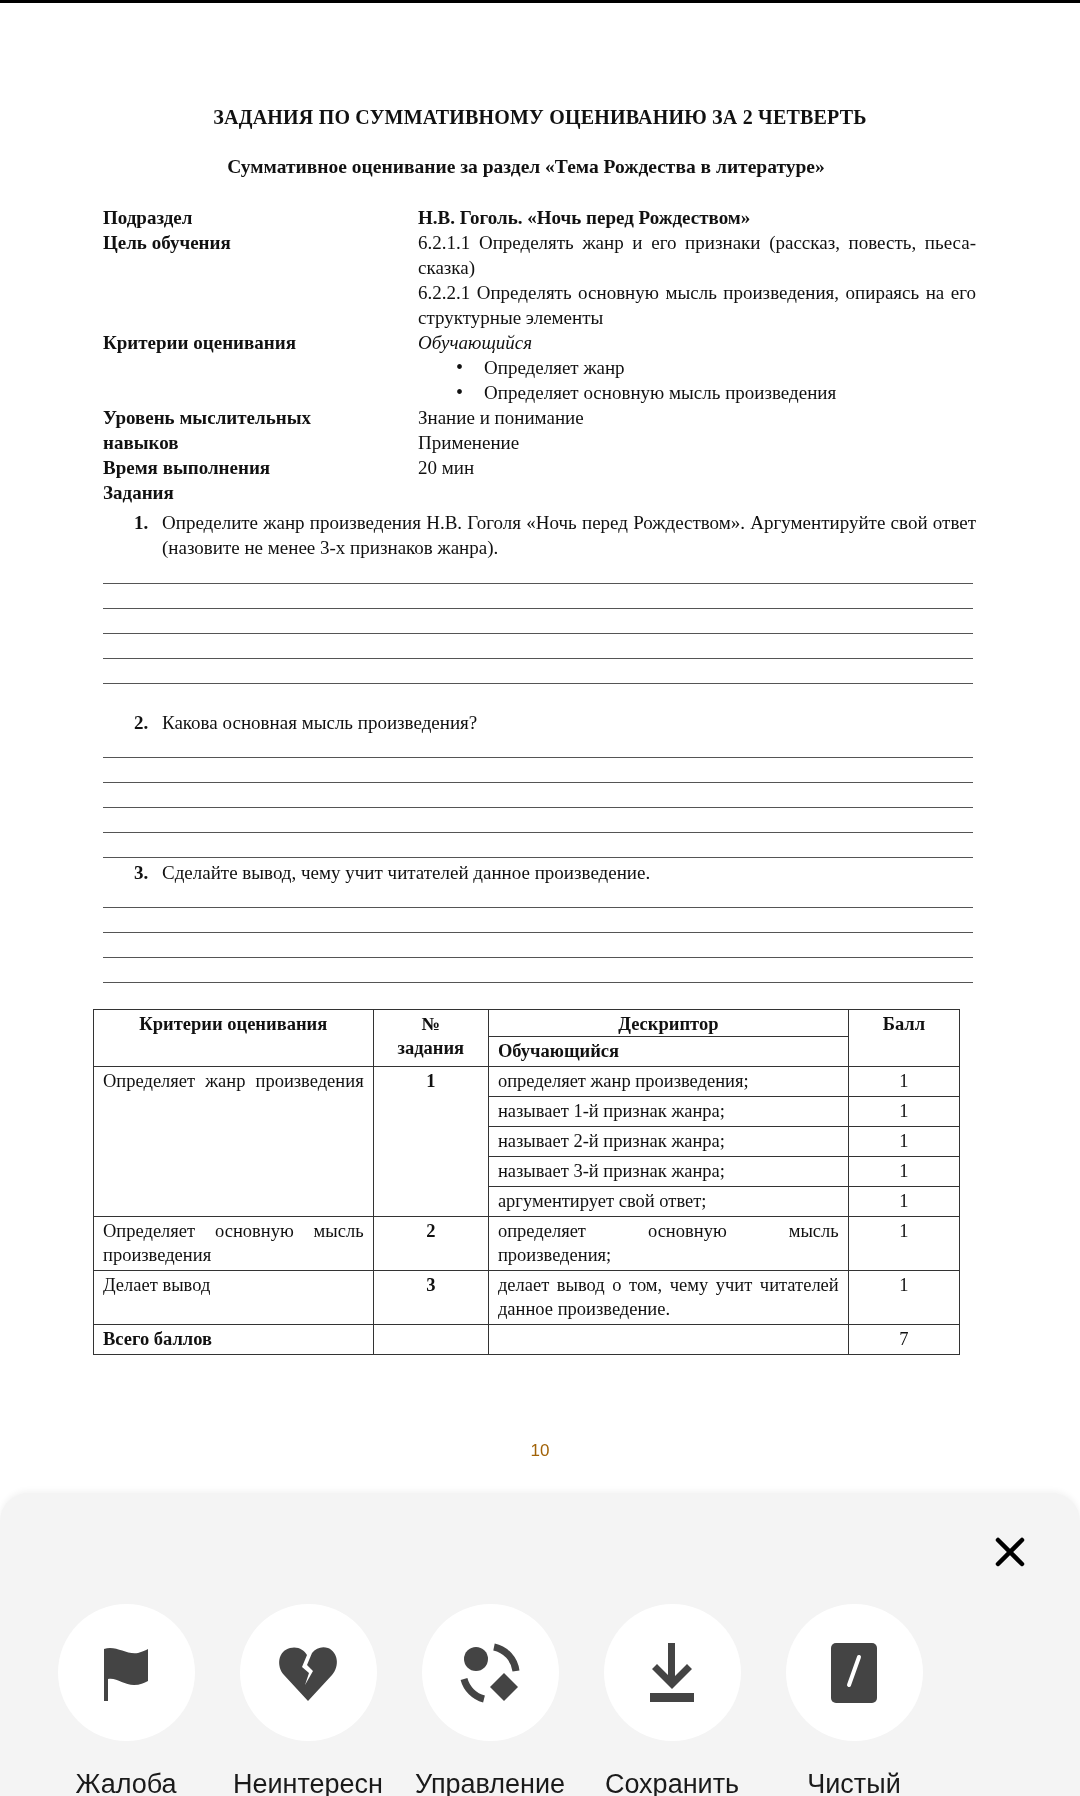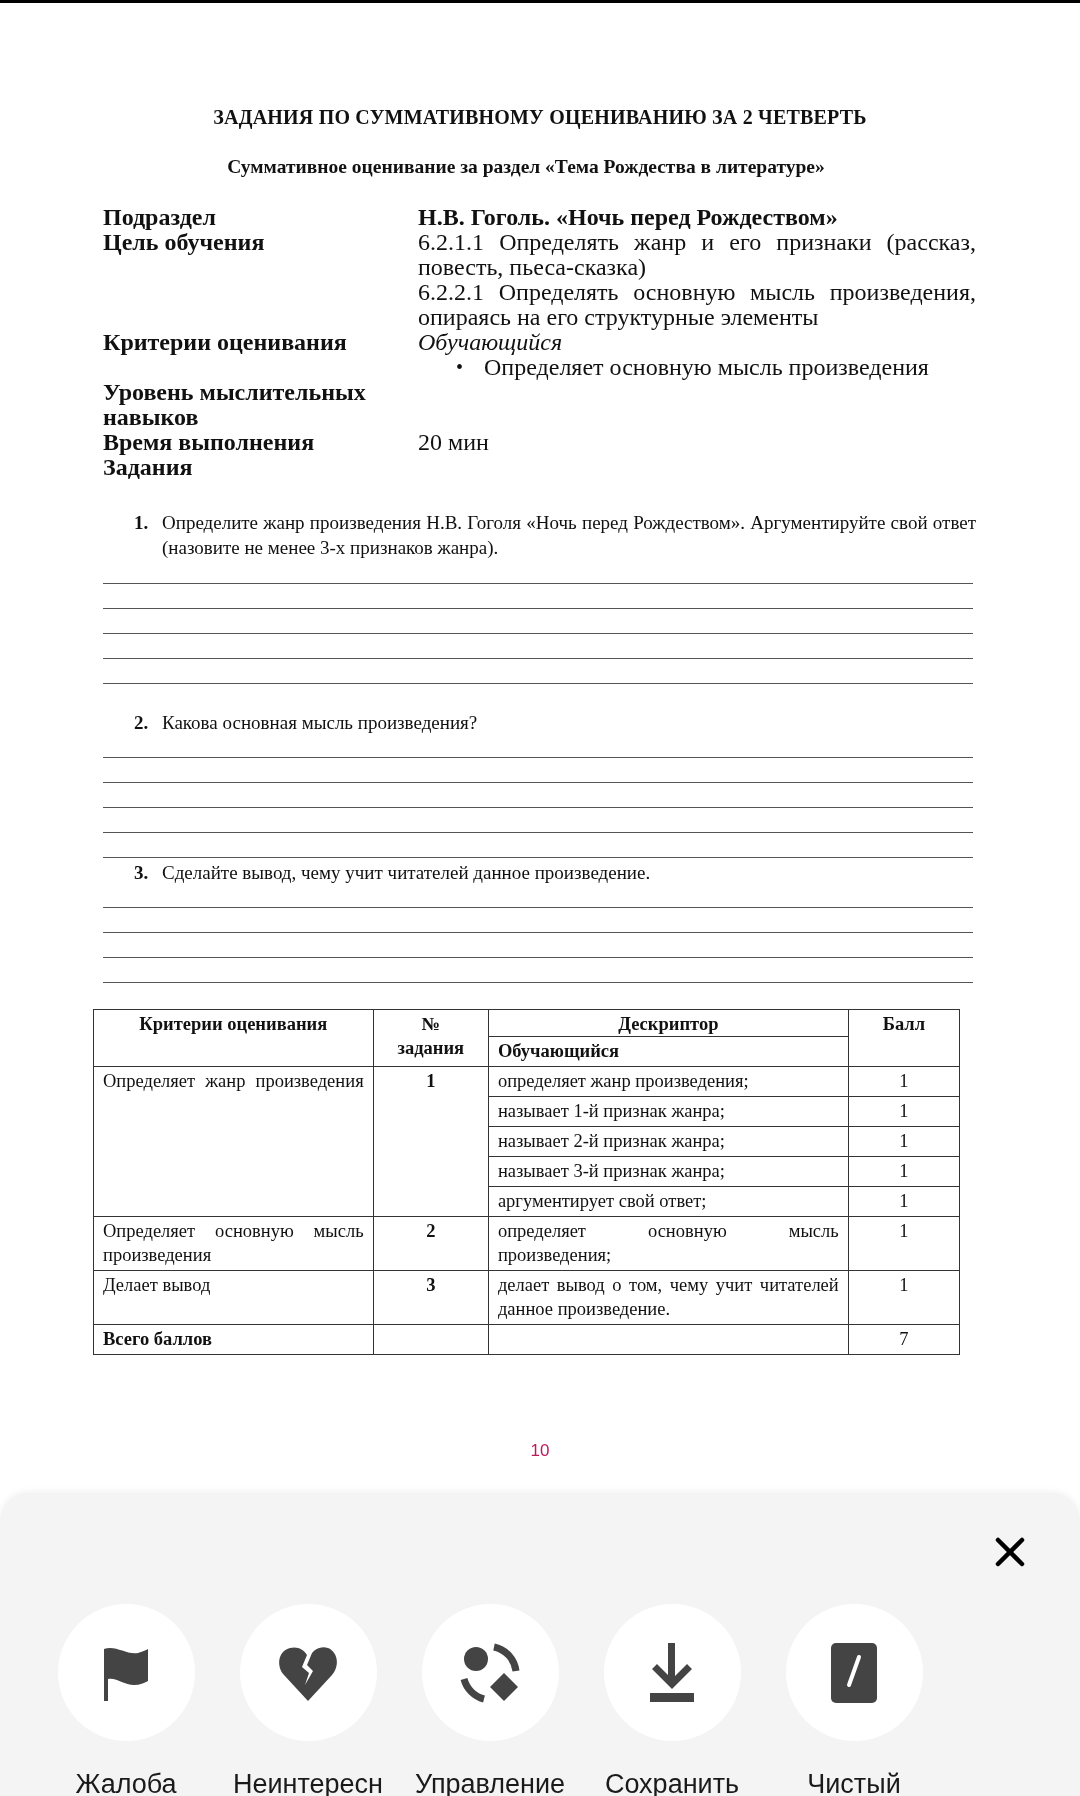--- a/index.html
+++ b/index.html
@@ -1,41 +1,41 @@
 <!DOCTYPE html>
 <html><head>
 <meta charset="utf-8">
 <style>
   html, body { margin:0; padding:0; }
   body { width:1080px; height:1796px; position:relative; overflow:hidden; background:#fff; font-family:"Liberation Serif", serif; color:#111; }
   .topbar { position:absolute; left:0; top:0; width:1080px; height:3px; background:#000; }
   .doc { position:absolute; left:0; top:0; width:1080px; height:1495px; }
   .title { position:absolute; top:106px; left:0; width:1080px; text-align:center; font-weight:bold; font-size:20px; letter-spacing:0.2px; }
   .subtitle { position:absolute; top:156px; left:0; width:1052px; text-align:center; font-weight:bold; font-size:19.5px; }
-  .info { position:absolute; left:103px; top:205px; width:873px; font-size:24px; line-height:25px; }
+  .info { position:absolute; left:103px; top:205px; width:873px; font-size:19px; line-height:25px; }
   .row { display:flex; }
   .row .lbl { width:315px; font-weight:bold; flex:none; }
   .row .val { flex:1; text-align:justify; }
   .val.bold { font-weight:bold; }
   .bullets { margin:0; padding:0 0 0 38px; list-style:none; }
   .bullets li { position:relative; padding-left:28px; }
   .bullets li::before { content:"•"; position:absolute; left:0; top:0; font-size:20px; }
   .task { position:absolute; left:134px; width:842px; font-size:19px; line-height:25px; }
   .task .num { position:absolute; left:0; font-weight:bold; }
   .task .txt { margin-left:28px; text-align:justify; text-align-last:left; }
   .line { position:absolute; left:103px; width:870px; height:1px; background:#555; }
   table.rubric { position:absolute; left:93px; top:1009px; width:867px; border-collapse:collapse; font-size:18.5px; line-height:24px; }
   table.rubric td, table.rubric th { border:1.3px solid #333; vertical-align:top; padding:2px 9px 3px 9px; }
   table.rubric th { font-weight:bold; }
   .c1 { width:260px; }
   .c2 { width:96px; text-align:center; font-weight:bold; }
   .c3 { width:340px; }
   .c4 { width:92px; text-align:center; }
   .just { text-align:justify; text-align-last:justify; }
-  .pagenum { position:absolute; top:1441px; left:0; width:1080px; text-align:center; font-family:"Liberation Sans", sans-serif; font-size:17px; color:#be185d; }
+  .pagenum { position:absolute; top:1441px; left:0; width:1080px; text-align:center; font-family:"Liberation Sans", sans-serif; font-size:17px; color:#a16207; }
   .sheet { position:absolute; left:0; top:1493px; width:1080px; height:303px; background:#f4f4f4; border-radius:28px 28px 0 0; box-shadow:0 -2px 6px rgba(0,0,0,0.05); }
   .close { position:absolute; left:990px; top:1532px; width:40px; height:40px; display:flex; align-items:center; justify-content:center; cursor:pointer; }
   .actions { position:absolute; left:16px; top:1604px; width:1080px; height:192px; }
   .action { position:absolute; top:0; width:160px; text-align:center; cursor:pointer; }
   .circle { width:137px; height:137px; margin:0 auto; border-radius:50%; background:#fff; display:flex; align-items:center; justify-content:center; }
   .alabel { margin-top:28px; font-family:"Liberation Sans", sans-serif; font-size:27px; color:#1a1a1a; white-space:nowrap; }
 </style>
 </head>
 <body>
 
@@ -55,28 +55,33 @@
       <div class="val">
         <div>6.2.1.1 Определять жанр и его признаки (рассказ, повесть, пьеса-сказка)</div>
         <div>6.2.2.1 Определять основную мысль произведения, опираясь на его структурные элементы</div>
       </div>
     </div>
     <div class="row">
       <div class="lbl">Критерии оценивания</div>
       <div class="val">
         <div class="italic" style="font-style:italic;">Обучающийся</div>
         <ul class="bullets">
+          <li>Определяет жанр</li>
           <li>Определяет основную мысль произведения</li>
         </ul>
       </div>
     </div>
     <div class="row">
       <div class="lbl">
         <div>Уровень мыслительных</div>
         <div>навыков</div>
+      </div>
+      <div class="val">
+        <div>Знание и понимание</div>
+        <div>Применение</div>
       </div>
     </div>
     <div class="row">
       <div class="lbl">Время выполнения</div>
       <div class="val">20 мин</div>
     </div>
     <div class="row">
       <div class="lbl">Задания</div>
     </div>
   </div>

